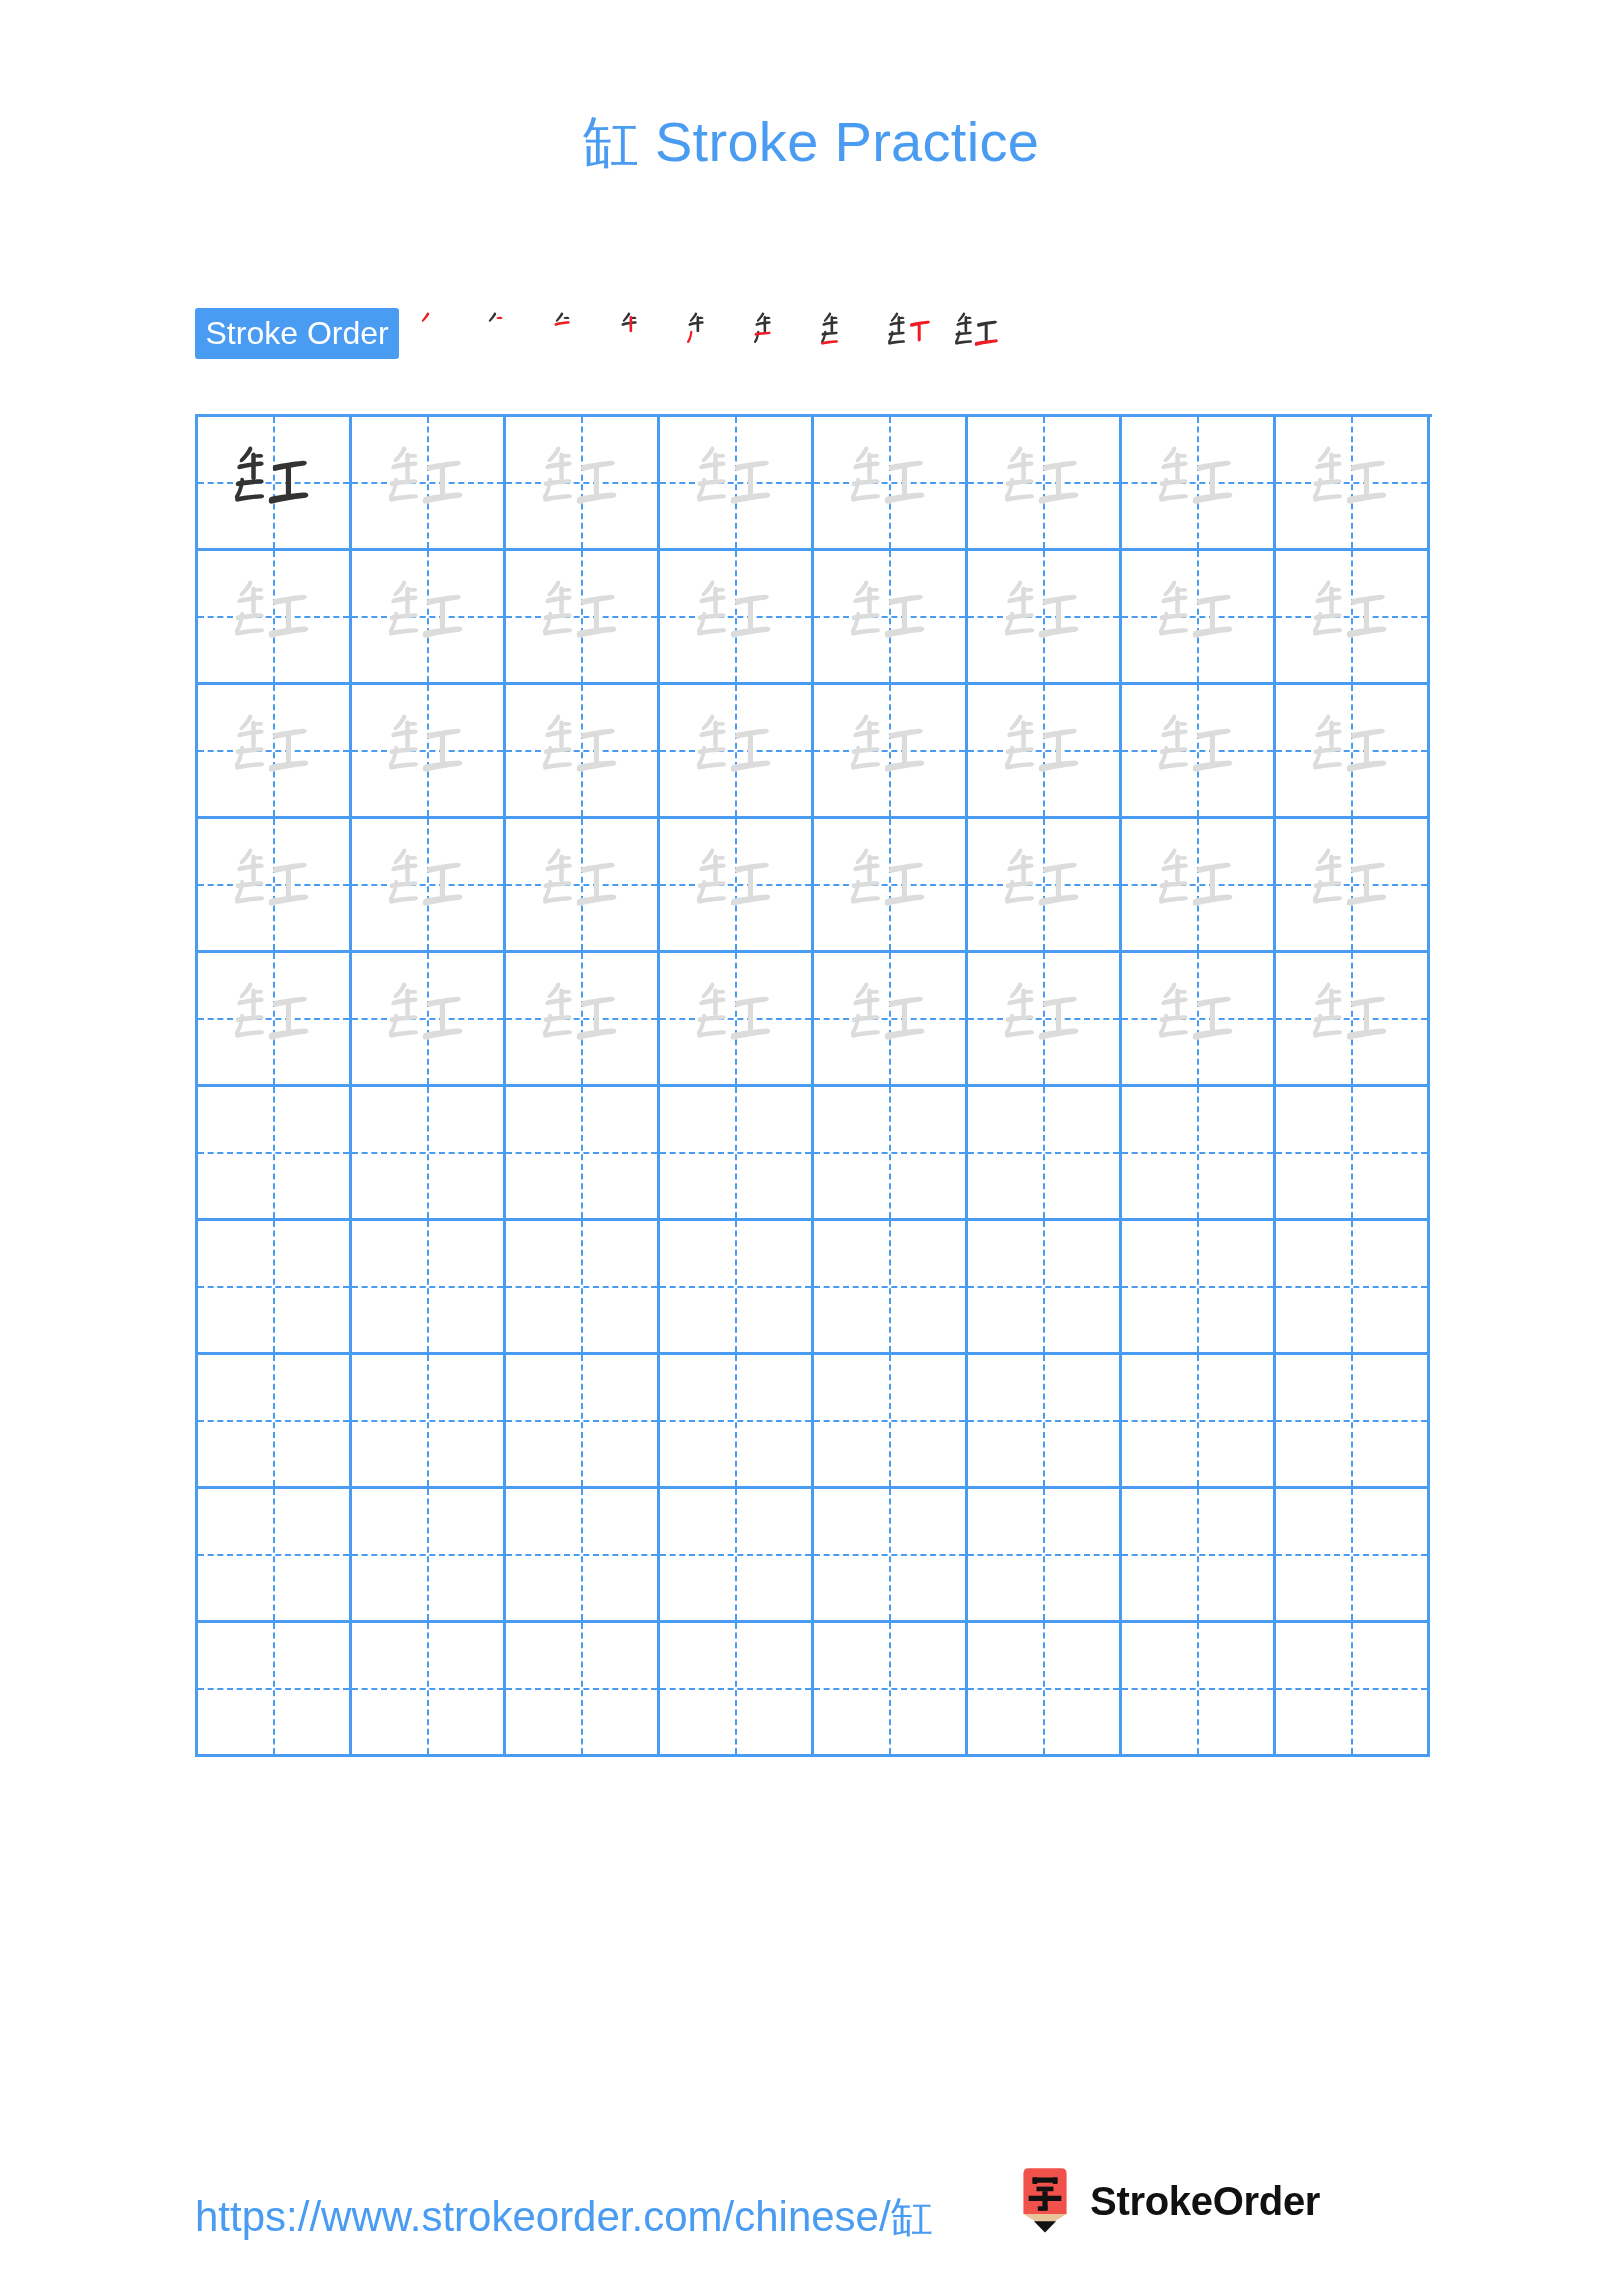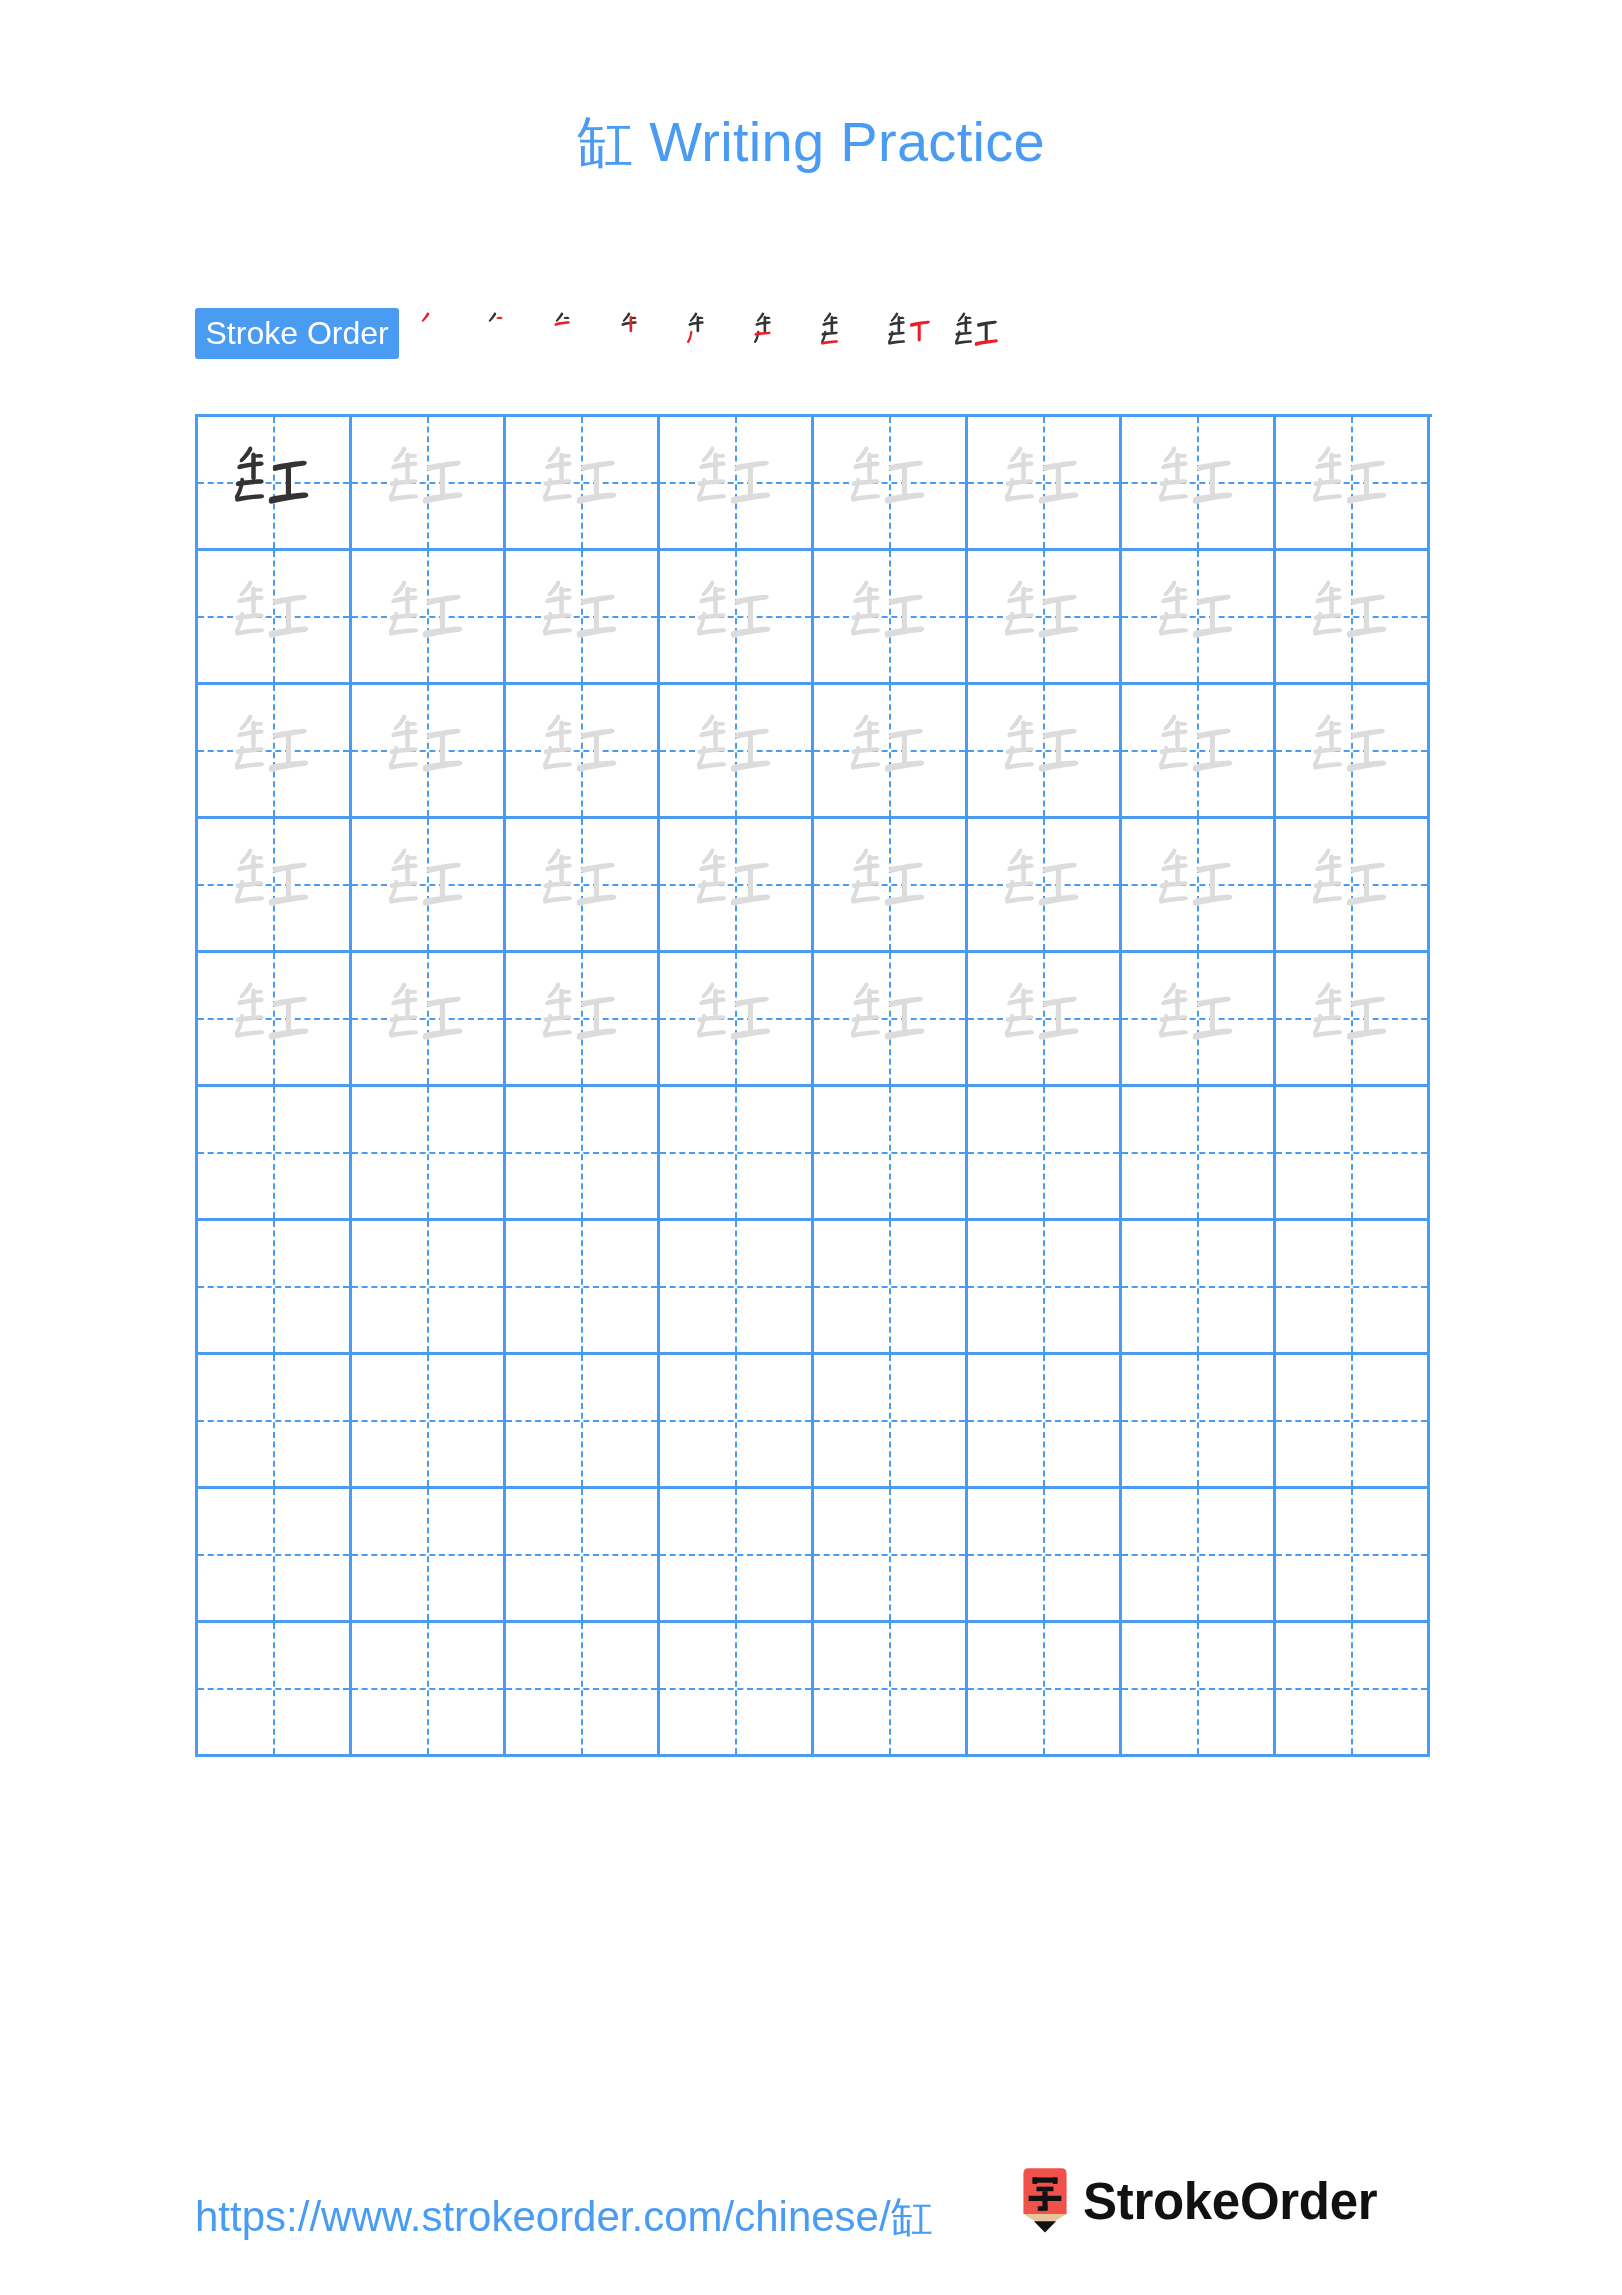--- a/index.html
+++ b/index.html
@@ -141,32 +141,32 @@
     display: flex;
     align-items: center;
     height: 85px;
   }
   .brand-logo {
     width: 54px;
     height: 70px;
     flex: 0 0 auto;
   }
   .brand-name {
-    font-size: 51px;
+    font-size: 40px;
     font-weight: bold;
     color: #111111;
-    margin-left: 11px;
+    margin-left: 18px;
     letter-spacing: -0.3px;
     white-space: nowrap;
   }
 </style>
 </head>
 <body>
 
-<div class="page-title">缸 Writing Practice</div>
+<div class="page-title">缸 Stroke Practice</div>
 
 <div class="stroke-order-row">
   <div class="stroke-order-badge">Stroke Order</div>
   <div class="stroke-steps" id="stroke-steps">
       <div class="stroke-step">
         <svg viewBox="0 0 1024 1024">
           <path d="M292 196 C300 188 316 190 322 202 C328 214 320 228 308 246 C288 276 264 304 240 326 C230 335 216 334 212 324 C208 314 216 304 228 290 C252 262 276 228 288 204 Z" fill="#ee1c25"></path>
         </svg>
       </div>
       <div class="stroke-step">

